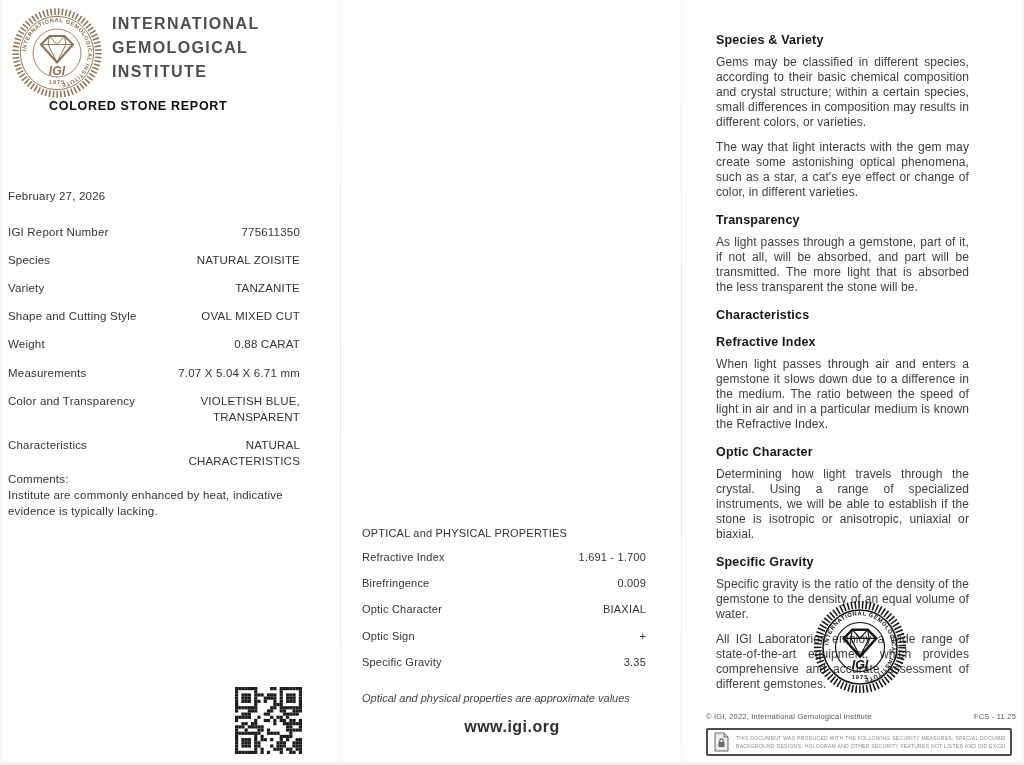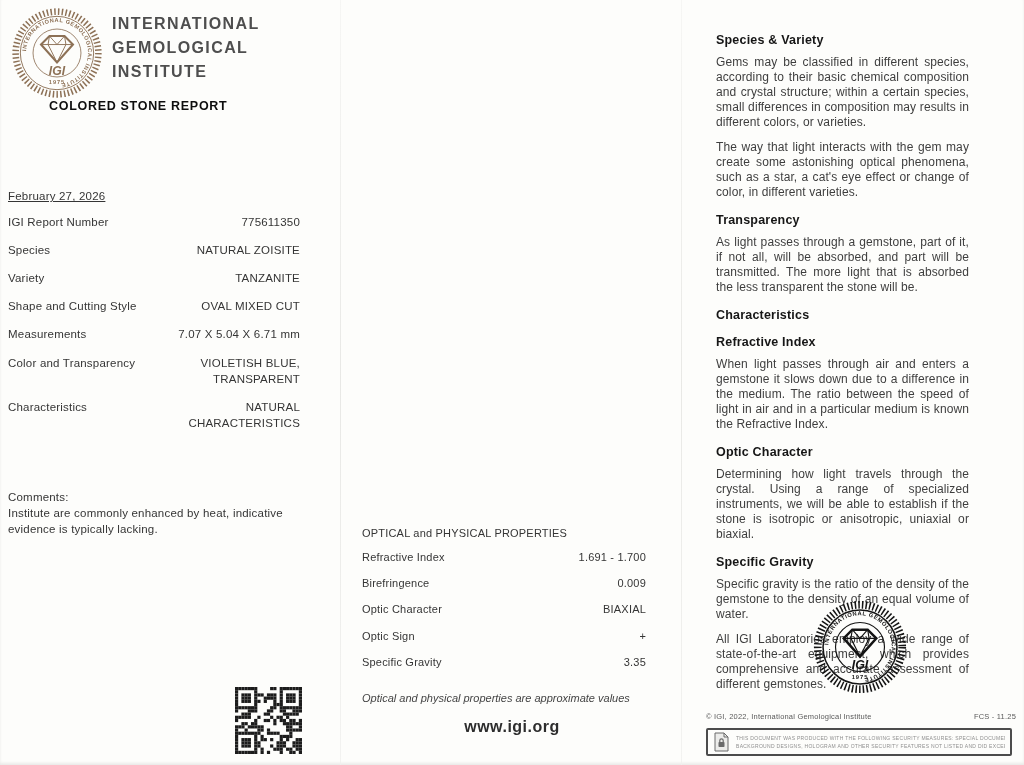--- a/index.html
+++ b/index.html
@@ -13,26 +13,26 @@
   .fold{position:absolute;top:0;bottom:0;width:1px;background:linear-gradient(#f4f4f2,#e3e3e0,#f0f0ee);opacity:.8;}
   #fold-1{left:340px;} #fold-2{left:681px;}
 
   
   #brand-seal{position:absolute;left:10px;top:6px;width:94px;height:94px;color:#8d7156;}
   #brand-name{position:absolute;left:112px;top:12px;font-size:16px;font-weight:700;color:#4e4e4e;letter-spacing:1.4px;line-height:1.5;}
   #report-title{position:absolute;left:9px;top:99px;font-size:12.5px;font-weight:700;color:#0e0e0e;letter-spacing:.7px;margin-left:40px;}
 
   
   #details{position:absolute;left:8px;top:188px;width:292px;font-size:11.5px;color:#353535;letter-spacing:.2px;}
-  #report-date{margin-bottom:10px;line-height:1.4;text-decoration:underline;}
+  #report-date{margin-bottom:20px;line-height:1.4;}
   .detail-row{display:flex;justify-content:space-between;align-items:flex-start;margin-bottom:12px;line-height:1.4;}
   .detail-label{white-space:nowrap;}
   .detail-value{text-align:right;max-width:160px;}
   .detail-value.wrap{max-width:120px;}
-  #comments{position:absolute;left:8px;top:489px;width:300px;font-size:11.5px;line-height:1.4;color:#353535;letter-spacing:.2px;}
+  #comments{position:absolute;left:8px;top:471px;width:300px;font-size:11.5px;line-height:1.4;color:#353535;letter-spacing:.2px;}
 
   
   #qr-box{position:absolute;left:235px;top:687px;width:67px;height:67px;}
 
   
   #properties{position:absolute;left:362px;top:527px;width:284px;font-size:11px;color:#353535;letter-spacing:.2px;}
   #properties-header{margin-bottom:12px;}
   .prop-row{display:flex;justify-content:space-between;margin-bottom:13px;line-height:1.2;}
   #properties-note{position:absolute;left:362px;top:692px;width:290px;font-style:italic;font-size:11px;color:#444;}
   #website{position:absolute;left:0;top:718px;width:1024px;text-align:center;font-size:16px;font-weight:700;color:#2d2d2d;letter-spacing:.5px;}
@@ -100,20 +100,24 @@
       <span class="detail-label">Species</span>
       <span class="detail-value">NATURAL ZOISITE</span>
     </div>
     <div class="detail-row">
       <span class="detail-label">Variety</span>
       <span class="detail-value">TANZANITE</span>
     </div>
     <div class="detail-row">
       <span class="detail-label">Shape and Cutting Style</span>
       <span class="detail-value">OVAL MIXED CUT</span>
+    </div>
+    <div class="detail-row">
+      <span class="detail-label">Weight</span>
+      <span class="detail-value">0.88 CARAT</span>
     </div>
     <div class="detail-row">
       <span class="detail-label">Measurements</span>
       <span class="detail-value">7.07 X 5.04 X 6.71 mm</span>
     </div>
     <div class="detail-row">
       <span class="detail-label">Color and Transparency</span>
       <span class="detail-value wrap">VIOLETISH BLUE, TRANSPARENT</span>
     </div>
     <div class="detail-row">

